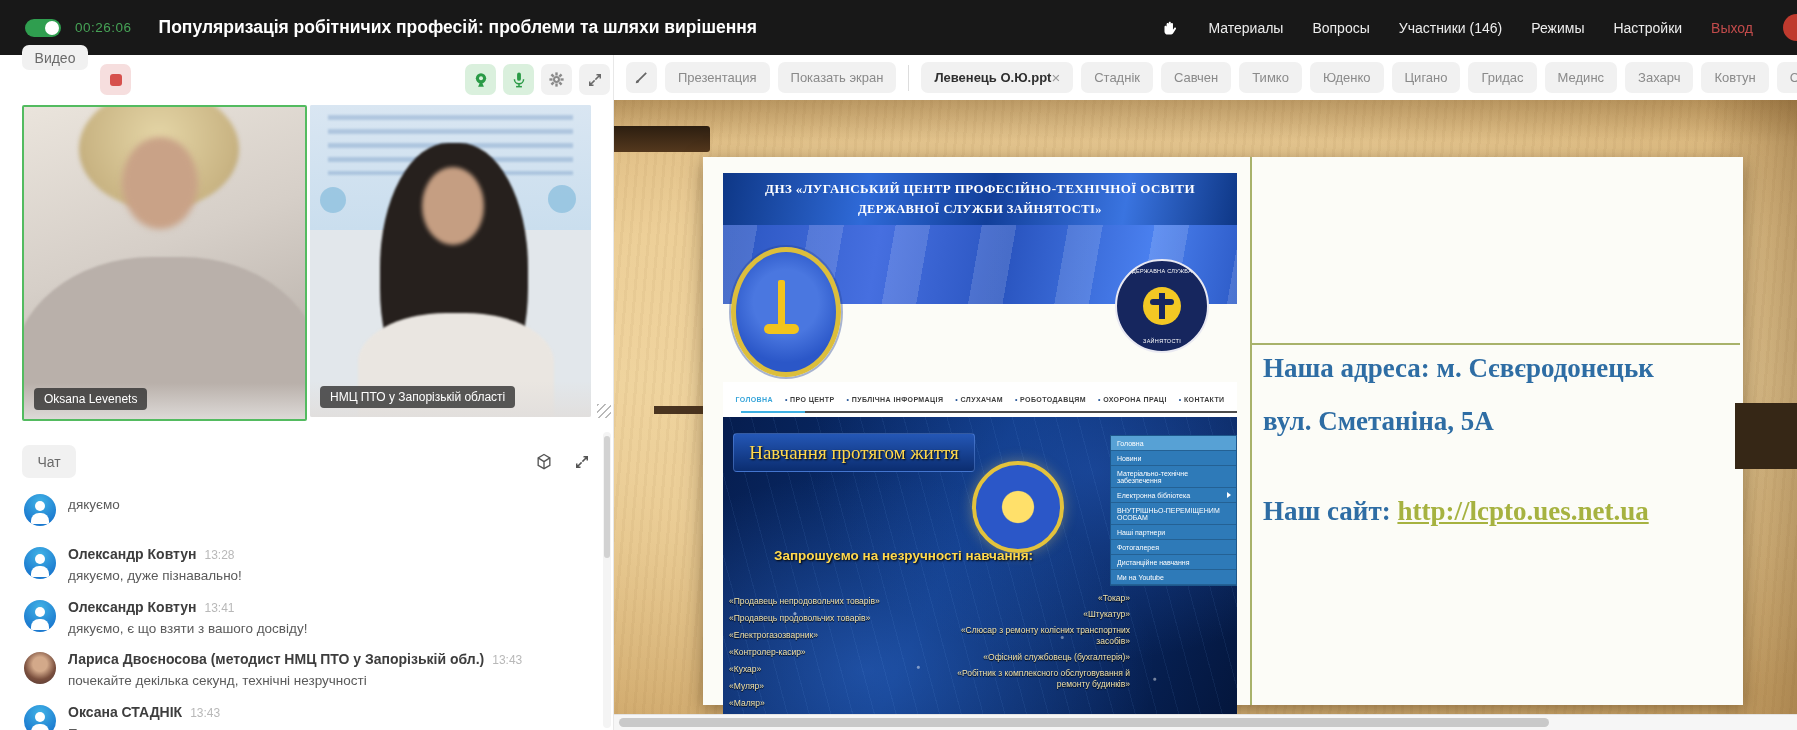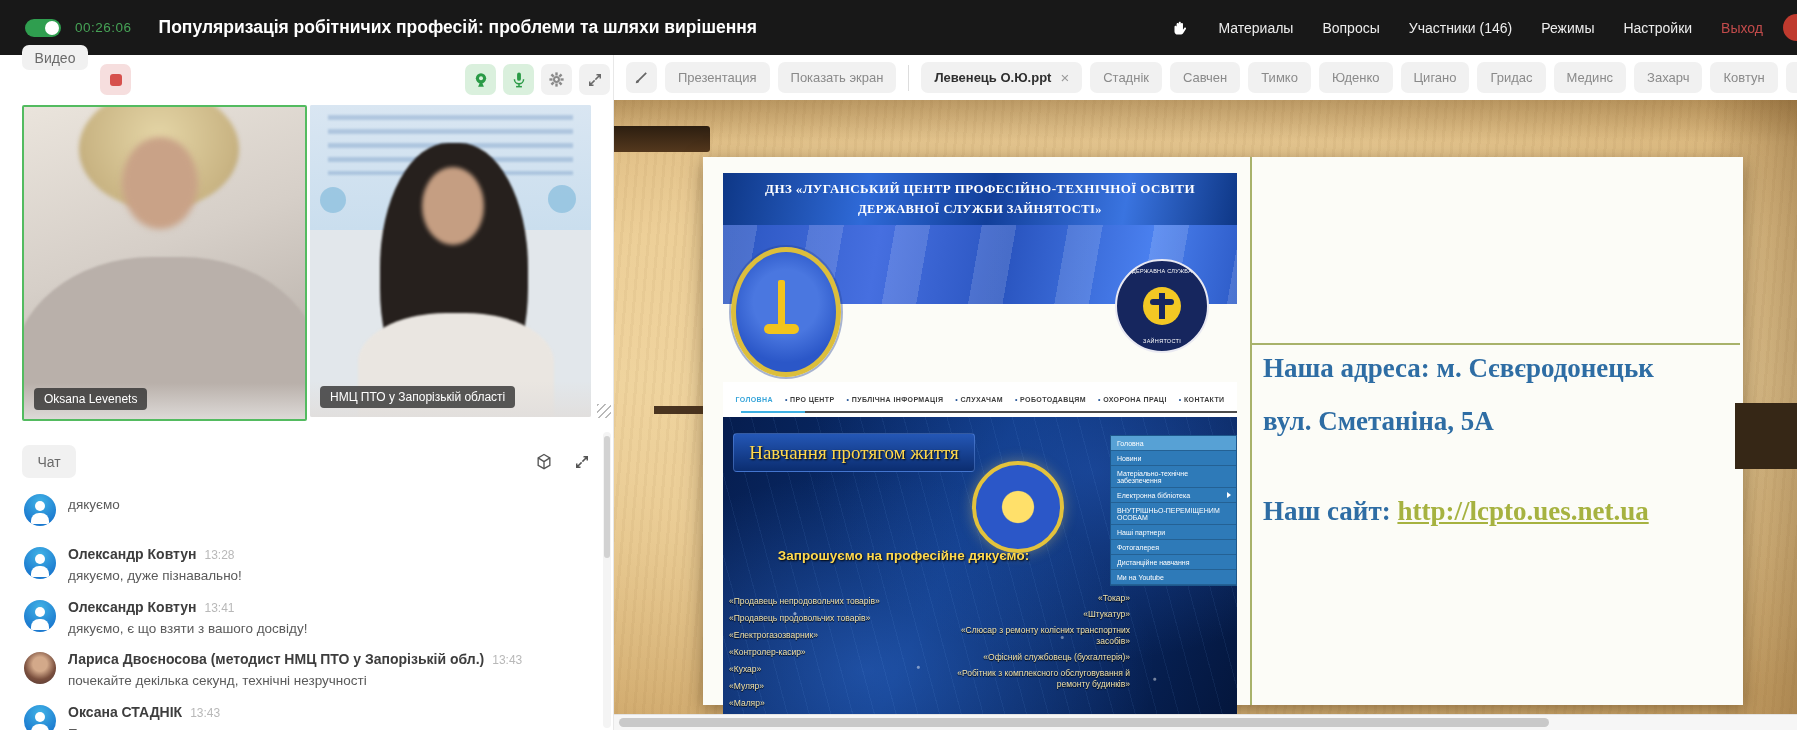--- a/index.html
+++ b/index.html
@@ -6,21 +6,21 @@
   body{width:1797px;height:730px;position:relative;overflow:hidden;background:#fff;
        font-family:"Liberation Sans",sans-serif;-webkit-font-smoothing:antialiased}
 
   
   .topbar{position:absolute;left:0;top:0;width:1797px;height:55px;background:#181818;
           display:flex;align-items:center;padding-left:25px;box-sizing:border-box}
   .toggle{width:36px;height:18px;border-radius:9px;background:#2f9e4f;position:relative;flex:0 0 auto}
   .toggle .knob{position:absolute;right:2px;top:2px;width:14px;height:14px;border-radius:50%;background:#fff}
   .timer{color:#46a256;font-size:13.5px;margin-left:14px;letter-spacing:.5px}
   .title{color:#fff;font-weight:bold;font-size:17.5px;margin-left:27px;white-space:nowrap}
-  .tb-right{margin-left:auto;display:flex;align-items:center;gap:29px;padding-right:34px;
+  .tb-right{margin-left:auto;display:flex;align-items:center;gap:29px;padding-right:44px;
             color:#ededed;font-size:14px;white-space:nowrap}
   .tb-item{cursor:pointer}
   .exit{color:#c14b4b}
   .exit-dot{position:absolute;right:-13px;top:14px;width:27px;height:27px;border-radius:50%;background:#bf3a2e}
 
   
   .chip{background:#f1f1f1;border-radius:7px;color:#6a6a6a;font-size:14px;
         display:flex;align-items:center;justify-content:center;position:absolute;box-sizing:border-box}
   .icon-btn{position:absolute;width:31px;height:31px;border-radius:7px;display:flex;
             align-items:center;justify-content:center}
@@ -77,21 +77,21 @@
   .chat-scroll{position:absolute;left:603px;top:432px;width:8px;height:296px;border-radius:4px;background:#f4f4f4}
   .chat-scroll .thumb{position:absolute;left:1px;top:4px;width:6px;height:122px;border-radius:3px;background:#d2d2d2}
 
   
   .toolbar{position:absolute;left:614px;top:55px;width:1183px;height:45px;background:#fff;
            display:flex;align-items:center;gap:8px;padding:0 12px;box-sizing:border-box;white-space:nowrap}
   .tbtn{height:31px;border-radius:7px;background:#f1f1f1;color:#8a8a8a;font-size:13px;
         display:flex;align-items:center;padding:0 13px;flex:0 0 auto}
   .tbtn.sq{width:31px;padding:0;justify-content:center}
   .vsep{width:1px;height:26px;background:#ddd;flex:0 0 auto;margin:0 4px}
-  .tab-active{color:#2f2f2f;font-weight:bold;gap:9px}
+  .tab-active{color:#2f2f2f;font-weight:bold;}
   .tab-active .x{color:#9a9a9a;font-weight:normal;font-size:15px}
 
   
   .stage{position:absolute;left:614px;top:100px;width:1183px;height:614px;overflow:hidden;
          background:
            repeating-linear-gradient(95deg,rgba(120,80,30,.05) 0 3px,transparent 3px 9px),
            radial-gradient(130% 110% at 42% 42%, rgba(255,235,190,.35) 0 35%, transparent 65%),
            linear-gradient(180deg,#c9a367 0%,#d9b478 9%,#e3c084 22%,#e7c78d 46%,#dfbc80 72%,#d0a96c 100%)}
   .stage .shade-top{position:absolute;left:0;top:0;right:0;height:42px;
          background:linear-gradient(180deg,rgba(110,72,26,.28),transparent)}
@@ -390,21 +390,21 @@
         <span>РОБОТОДАВЦЯМ</span>
         <span>ОХОРОНА ПРАЦІ</span>
         <span>КОНТАКТИ</span>
         <div class="nav-line-b"></div>
         <div class="nav-line-d"></div>
       </div>
       <div class="content">
         <div class="bannerbg"></div>
         <div class="banner-title">Навчання протягом життя</div>
         <div class="banner-emblem"></div>
-        <div class="invite">Запрошуємо на професійне дякуємо:</div>
+        <div class="invite">Запрошуємо на незручності навчання:</div>
         <div class="prof-l">
           <div>«Продавець непродовольчих товарів»</div>
           <div>«Продавець продовольчих товарів»</div>
           <div>«Електрогазозварник»</div>
           <div>«Контролер-касир»</div>
           <div>«Кухар»</div>
           <div>«Муляр»</div>
           <div>«Маляр»</div>
         </div>
         <div class="prof-r">

